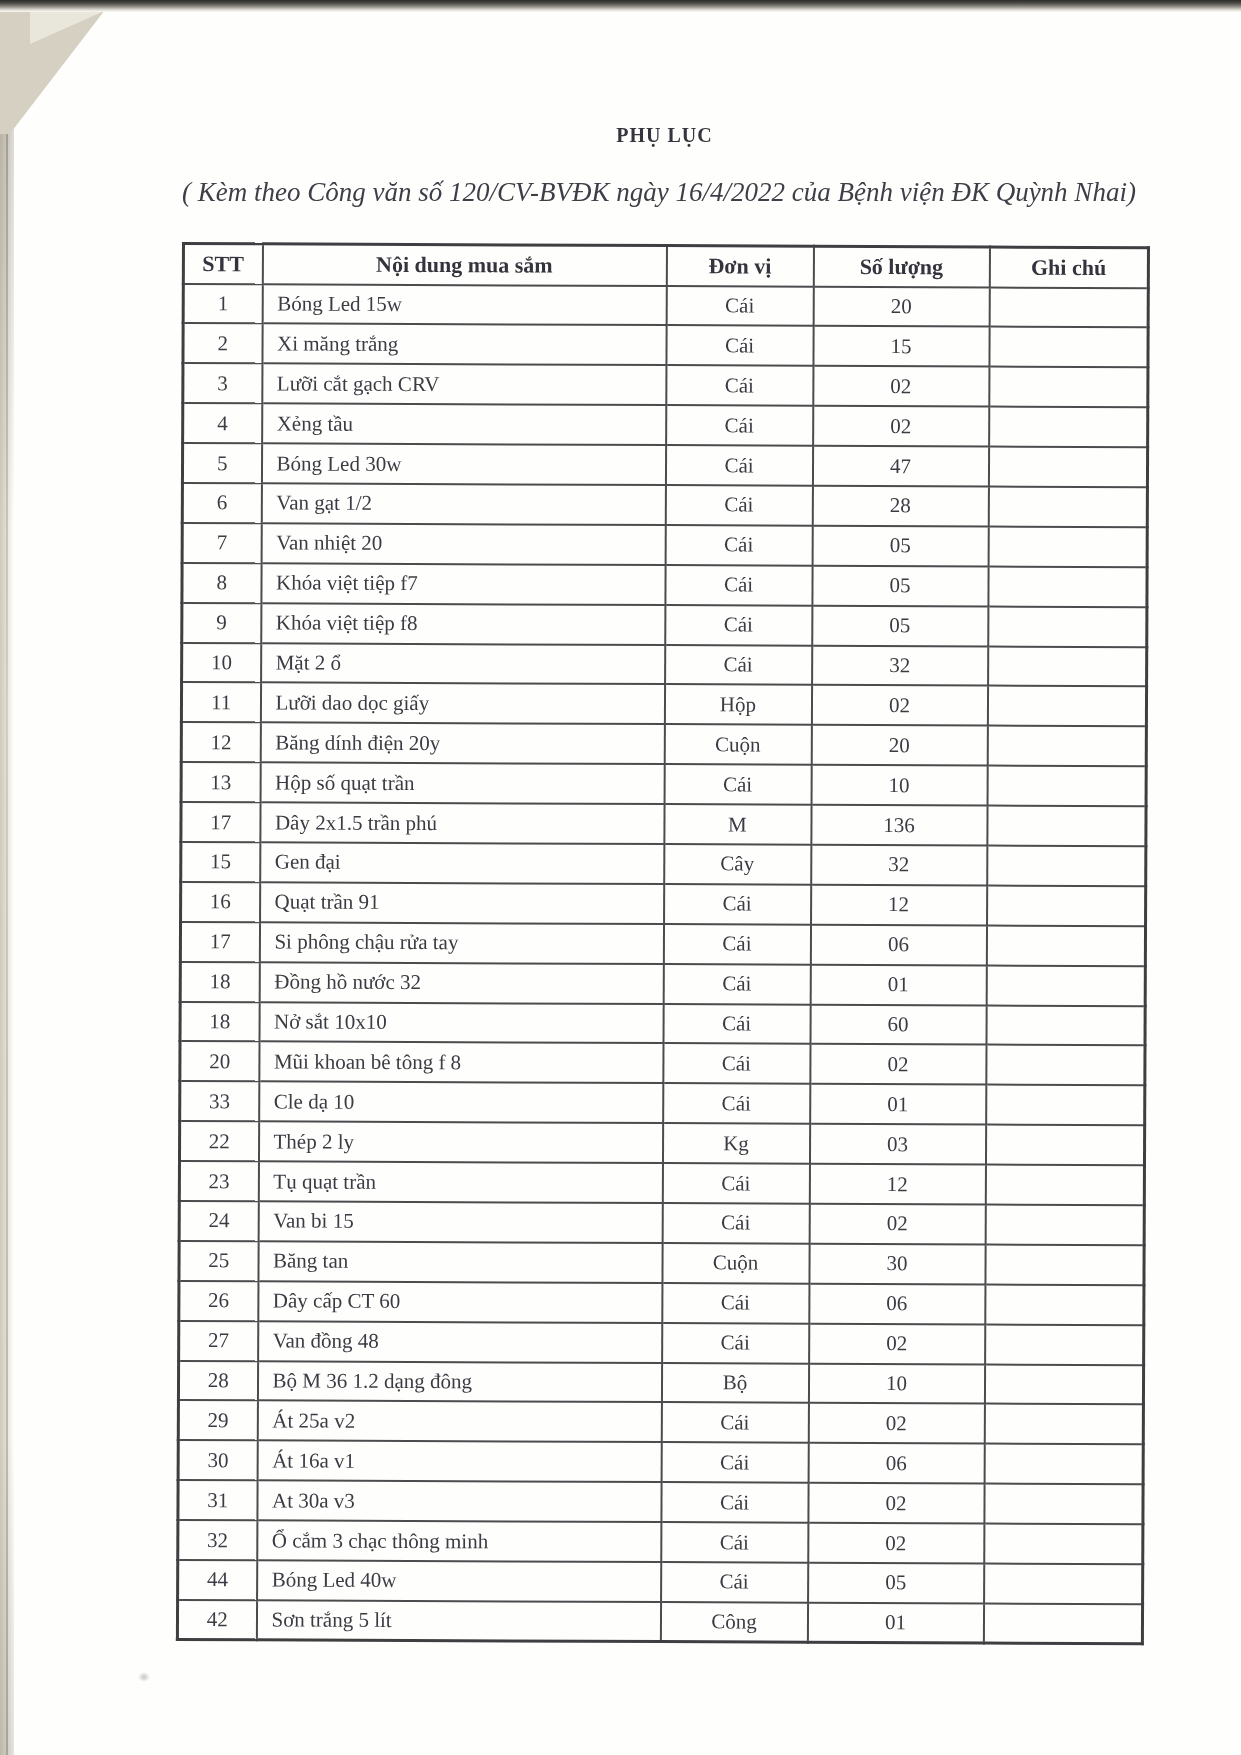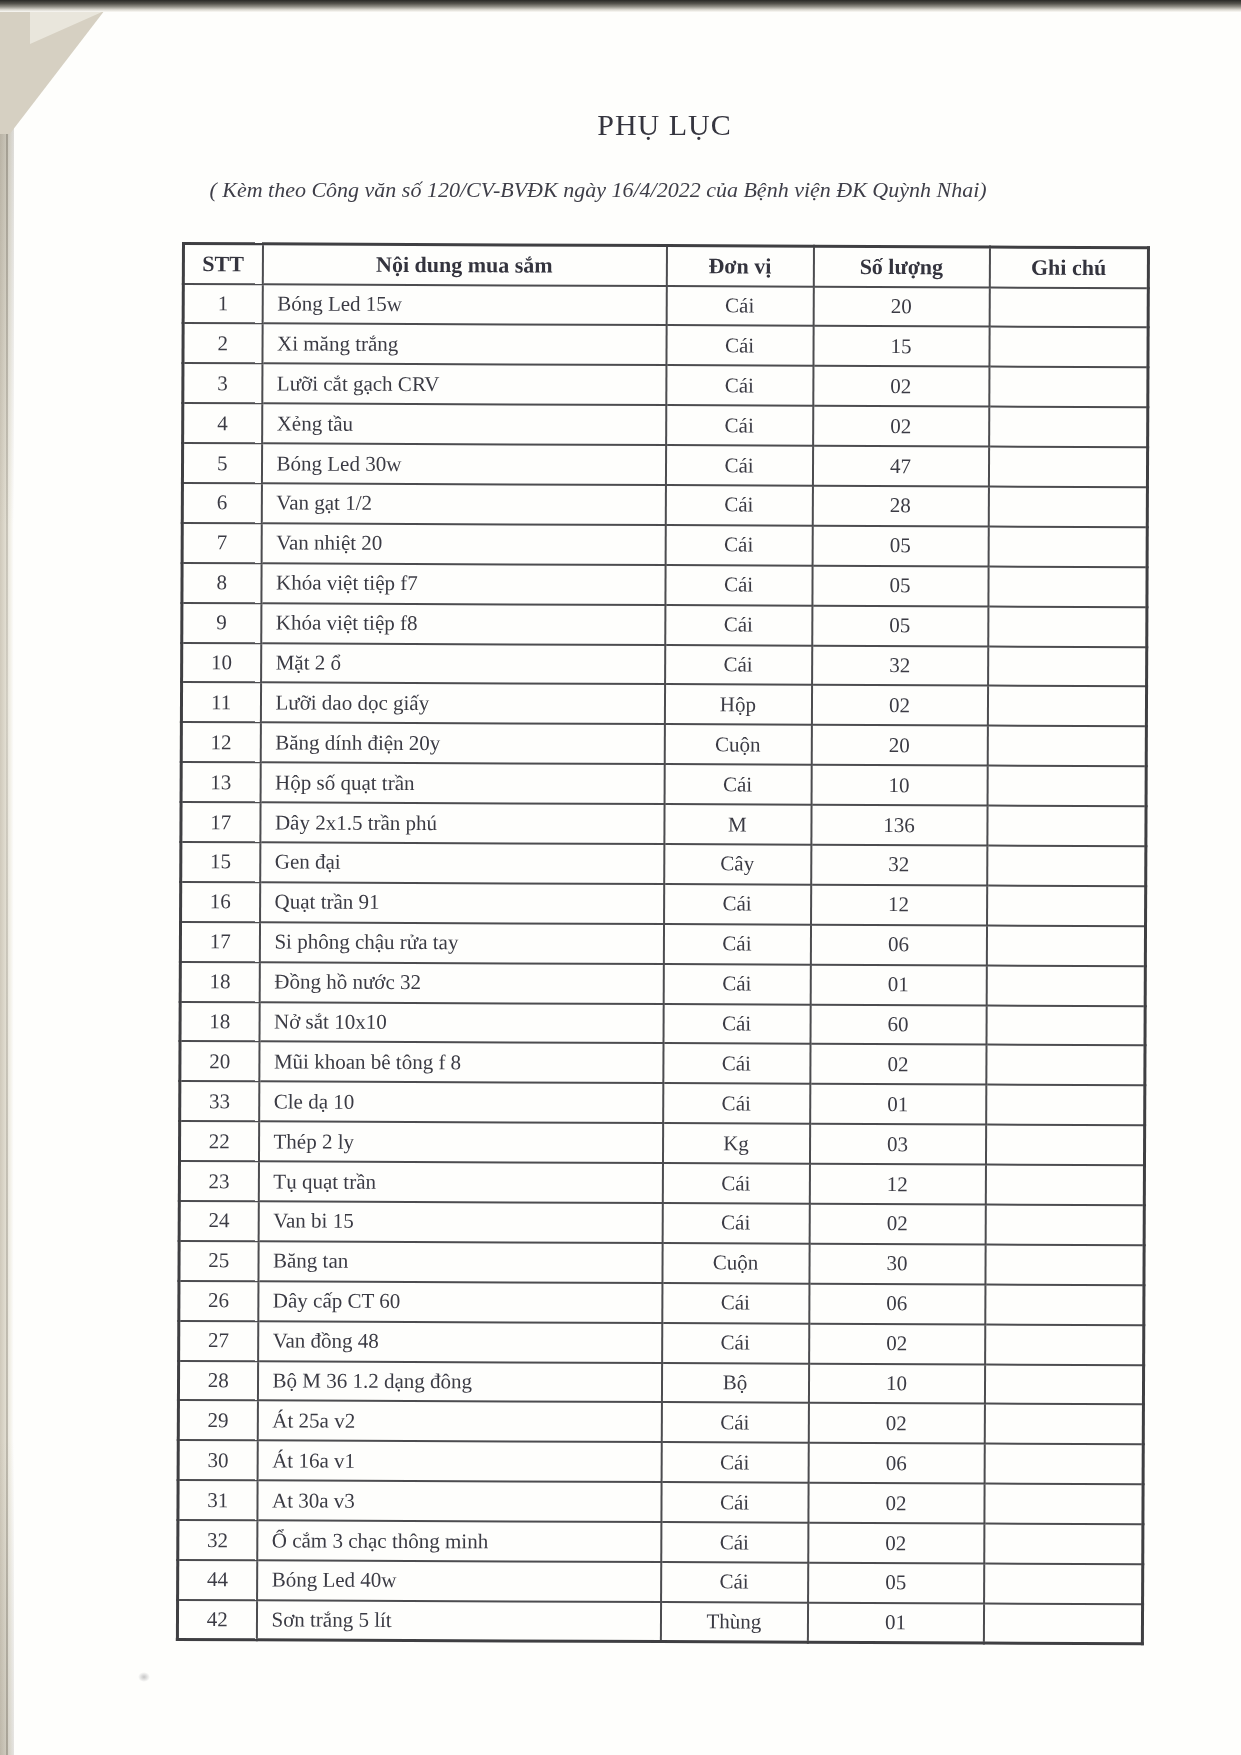--- a/index.html
+++ b/index.html
@@ -40,27 +40,27 @@
     background:#e9e6dc;
     clip-path:polygon(0 0,100% 0,0 100%);
   }
   .smudge{
     position:absolute;left:138px;top:1672px;width:12px;height:10px;z-index:2;border-radius:50%;
     background:radial-gradient(ellipse at center,rgba(90,90,95,0.35),rgba(90,90,95,0) 70%);
   }
   
   .doc{position:absolute;left:182px;top:0;width:965px;z-index:3;}
   .title{
-    position:absolute;left:0;top:108px;width:100%;
-    text-align:center;font-size:30px;font-weight:normal;letter-spacing:1px;
+    position:absolute;left:0;top:124px;width:100%;
+    text-align:center;font-size:20px;font-weight:bold;letter-spacing:1px;
     color:#35353f;
   }
   .subtitle{
     position:absolute;left:0;top:177px;width:832px;
-    text-align:center;font-style:italic;font-size:22px;color:#3e3e48;
+    text-align:center;font-style:italic;font-size:27px;color:#3e3e48;
     white-space:nowrap;
   }
   table.main{
     position:absolute;left:0;top:242px;width:965px;
     border-collapse:collapse;table-layout:fixed;
     transform:rotate(0.25deg);transform-origin:top left;
   }
   table.main th,table.main td{
     border:2px solid var(--border);
     overflow:hidden;white-space:nowrap;
@@ -330,19 +330,19 @@
         <tr>
           <td class="c0">44</td>
           <td class="c1">Bóng Led 40w</td>
           <td class="c2">Cái</td>
           <td class="c3">05</td>
           <td class="c4"></td>
         </tr>
         <tr>
           <td class="c0">42</td>
           <td class="c1">Sơn trắng 5 lít</td>
-          <td class="c2">Thùng</td>
+          <td class="c2">Công</td>
           <td class="c3">01</td>
           <td class="c4"></td>
         </tr>
       </tbody>
   </table>
 </div>
 
 </body></html>

